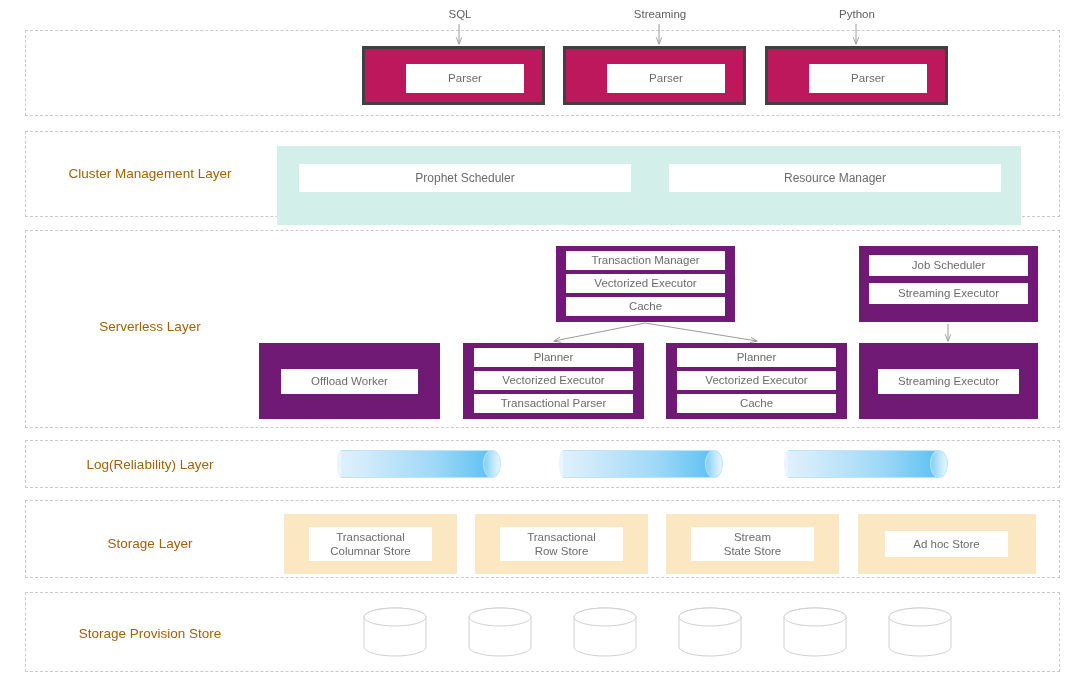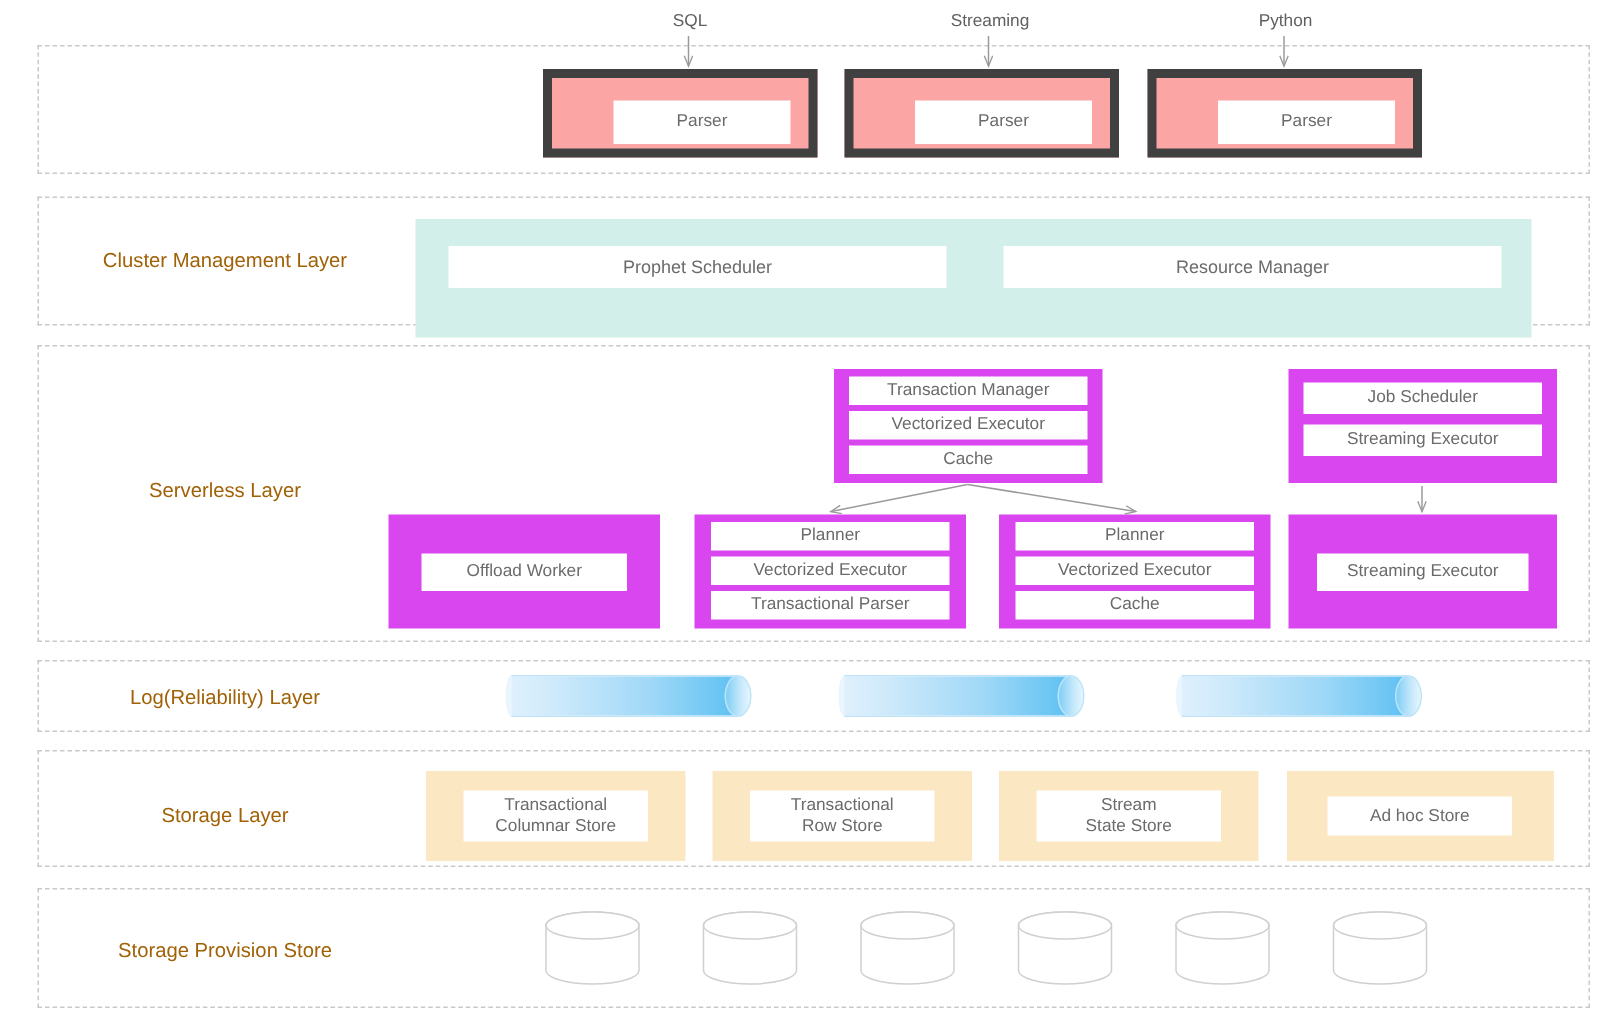--- a/index.html
+++ b/index.html
@@ -20,23 +20,23 @@
   .layer-label{
     position:absolute;
     font-size:13.5px;
     color:#a16207;
     white-space:nowrap;
     text-align:center;
   }
 
   
   .grp{position:absolute;box-sizing:border-box;}
-  .grp-gray{background:#fca5a5;border:6px solid #404040;}
+  .grp-gray{background:#be185d;border:3px solid #404040;}
   .grp-teal{background:#d3efea;}
-  .grp-blue{background:#d946ef;}
+  .grp-blue{background:#701a75;}
   .grp-amber{background:#fbe7c2;}
 
   .chip{
     position:absolute;
     background:#ffffff;
     box-sizing:border-box;
     display:flex;align-items:center;justify-content:center;
     font-size:11.5px;
     color:#6b6b6b;
     line-height:1.25;

